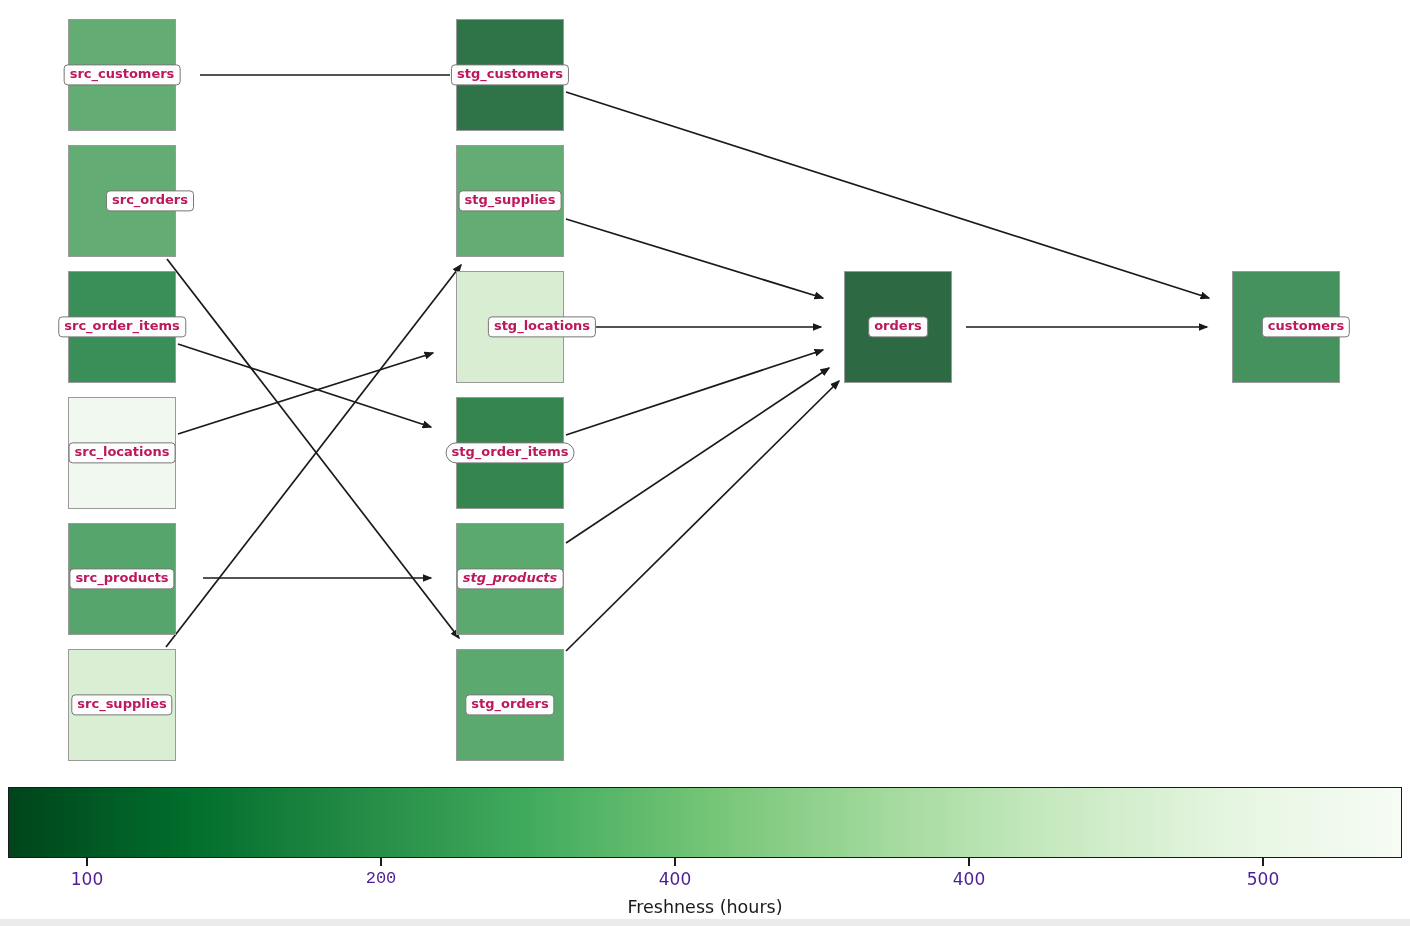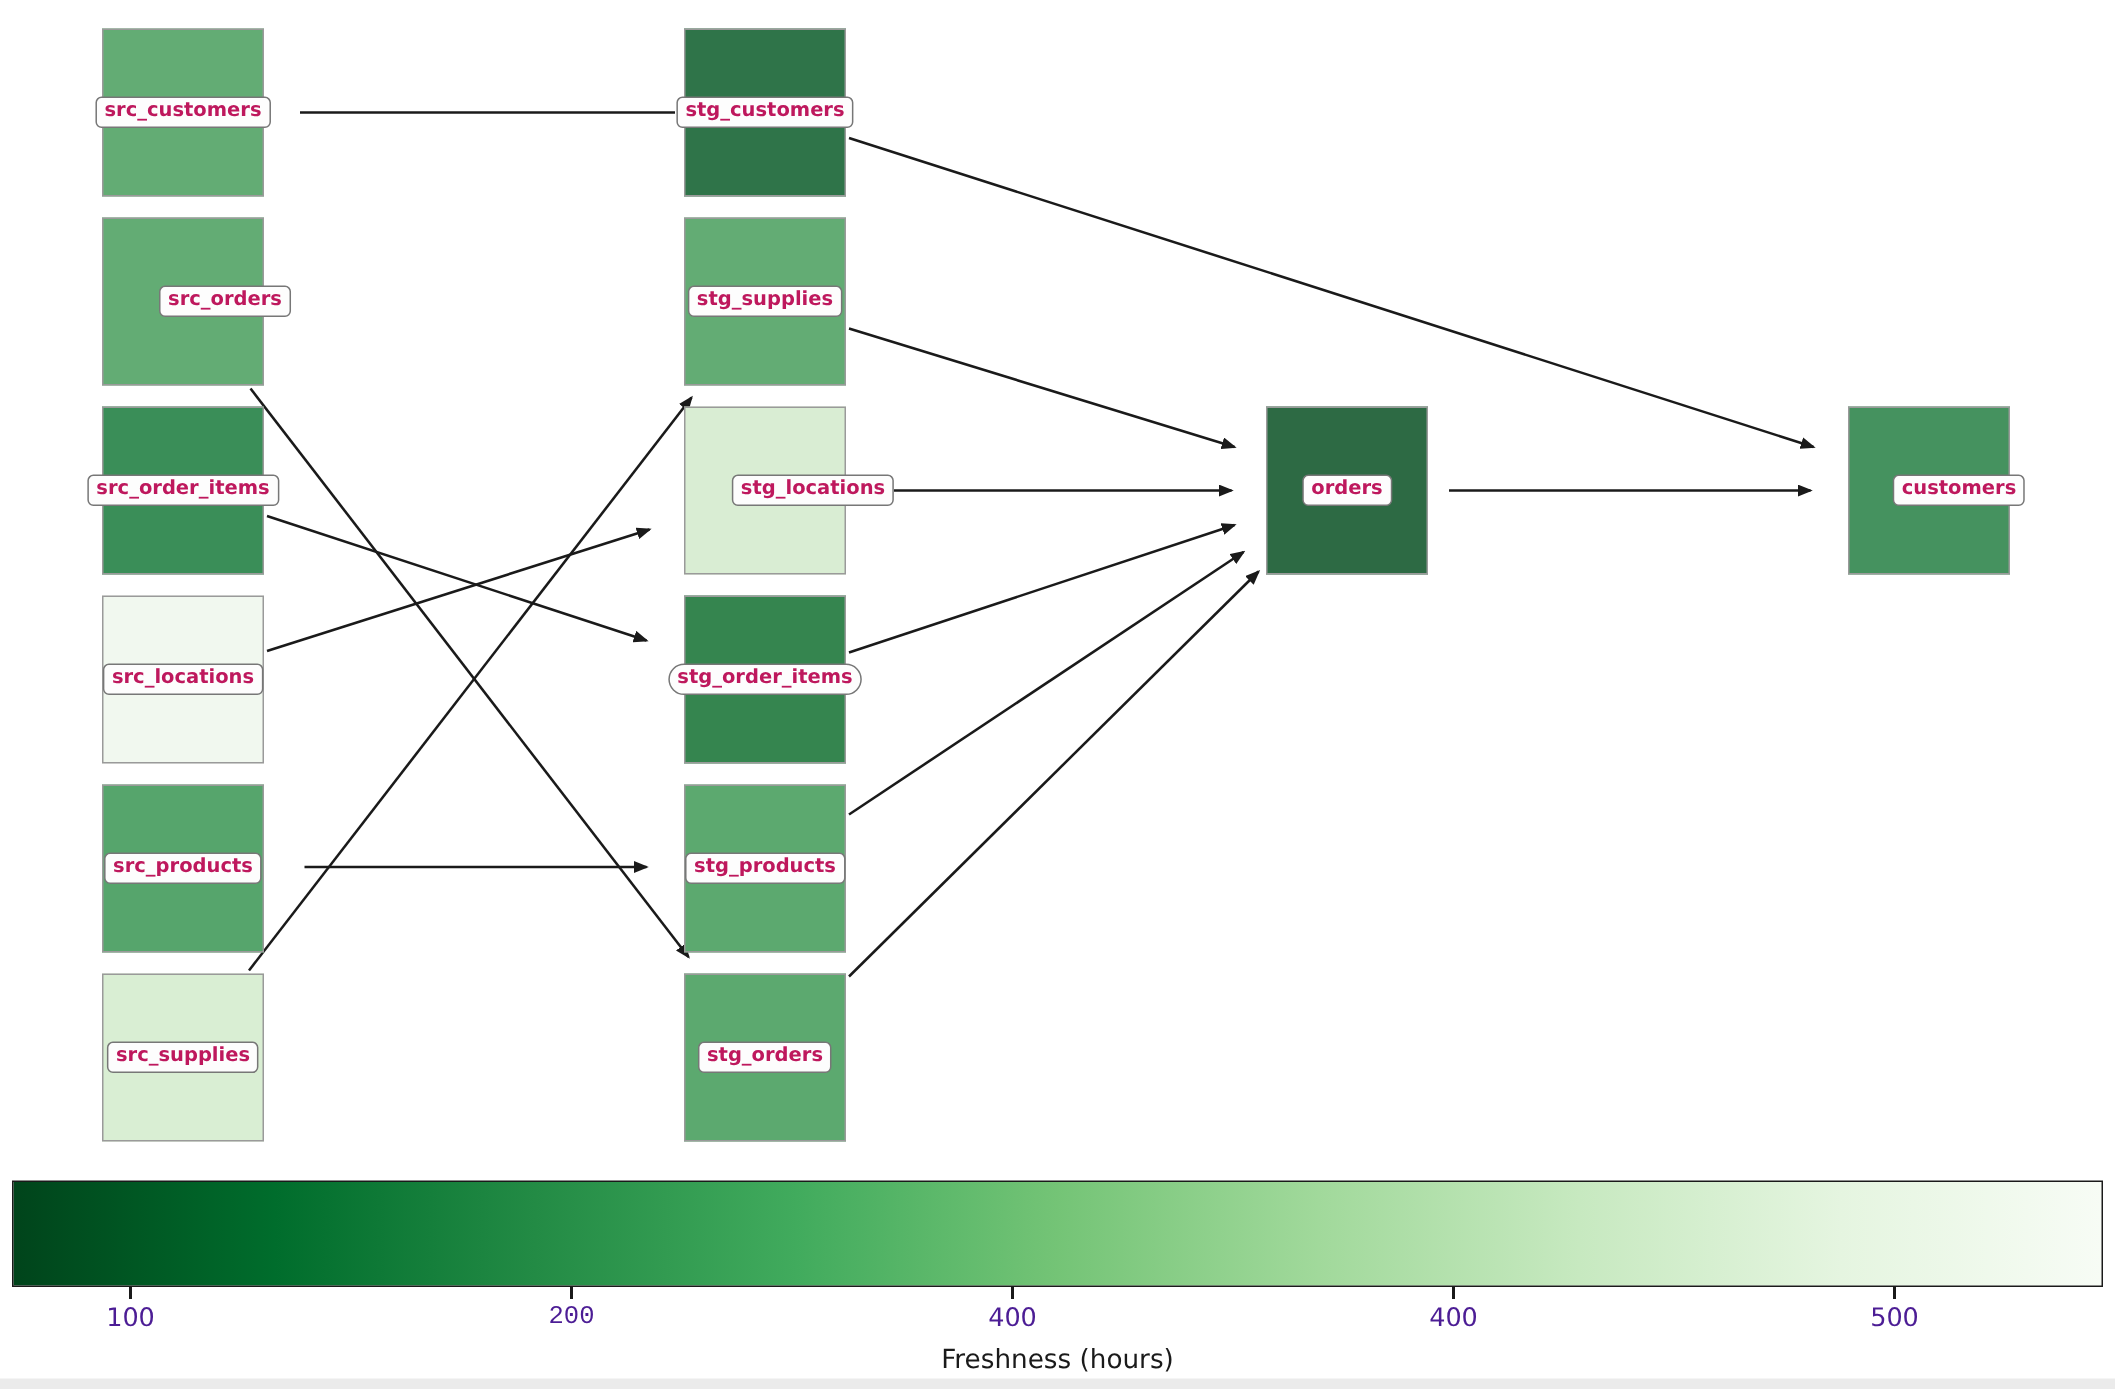--- a/index.html
+++ b/index.html
@@ -103,21 +103,21 @@
   <div class="node-label" style="left:122px;top:75px;">src_customers</div>
   <div class="node-label" style="left:122px;top:201px;margin-left:28px;">src_orders</div>
   <div class="node-label" style="left:122px;top:327px;">src_order_items</div>
   <div class="node-label" style="left:122px;top:453px;">src_locations</div>
   <div class="node-label" style="left:122px;top:579px;">src_products</div>
   <div class="node-label" style="left:122px;top:705px;">src_supplies</div>
   <div class="node-label" style="left:510px;top:75px;">stg_customers</div>
   <div class="node-label" style="left:510px;top:201px;">stg_supplies</div>
   <div class="node-label" style="left:510px;top:327px;margin-left:32px;">stg_locations</div>
   <div class="node-label" style="left:510px;top:453px;border-radius:13px;">stg_order_items</div>
-  <div class="node-label" style="left:510px;top:579px;">stg_products</div>
+  <div class="node-label" style="left:510px;top:579px;font-style:italic;">stg_products</div>
   <div class="node-label" style="left:510px;top:705px;">stg_orders</div>
   <div class="node-label" style="left:898px;top:327px;">orders</div>
   <div class="node-label" style="left:1286px;top:327px;margin-left:20px;">customers</div>
 
   <div id="colorbar" style="background: linear-gradient(90deg, rgb(0, 68, 27), rgb(0, 109, 44), rgb(35, 139, 69), rgb(65, 171, 93), rgb(116, 196, 118), rgb(161, 217, 155), rgb(199, 233, 192), rgb(229, 245, 224), rgb(247, 252, 245));"></div>
   <div class="cbar-tick" style="left:86px;"></div>
   <div class="cbar-tick" style="left:380px;"></div>
   <div class="cbar-tick" style="left:674px;"></div>
   <div class="cbar-tick" style="left:968px;"></div>
   <div class="cbar-tick" style="left:1262px;"></div>

